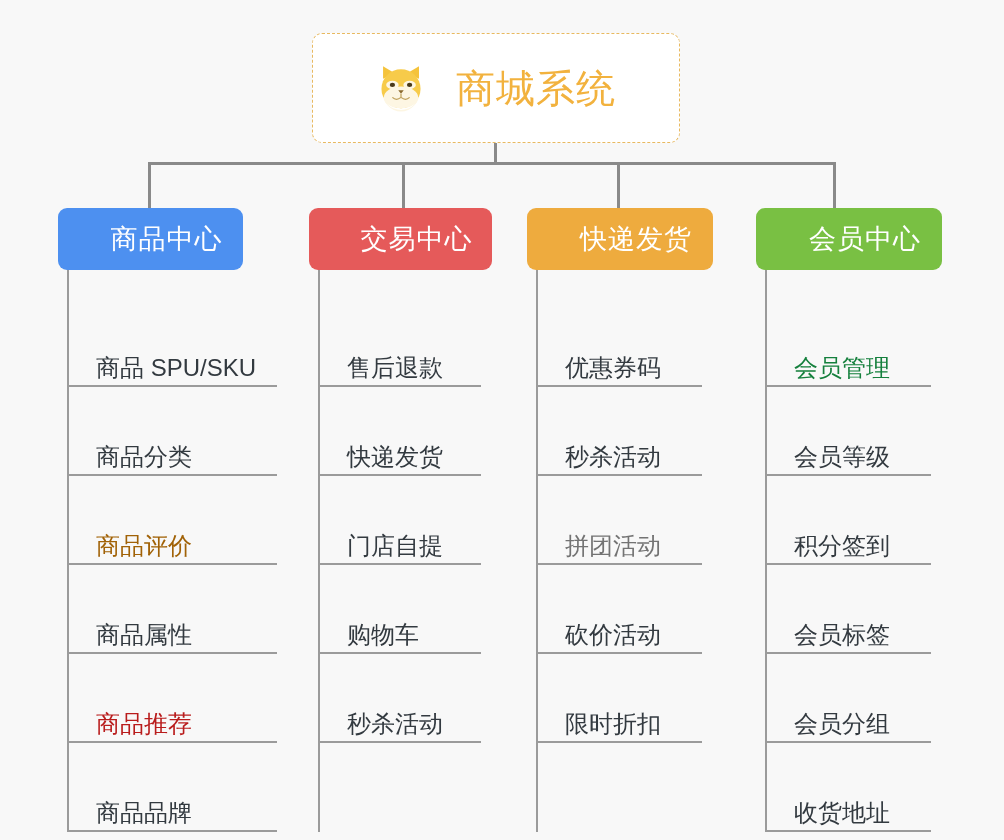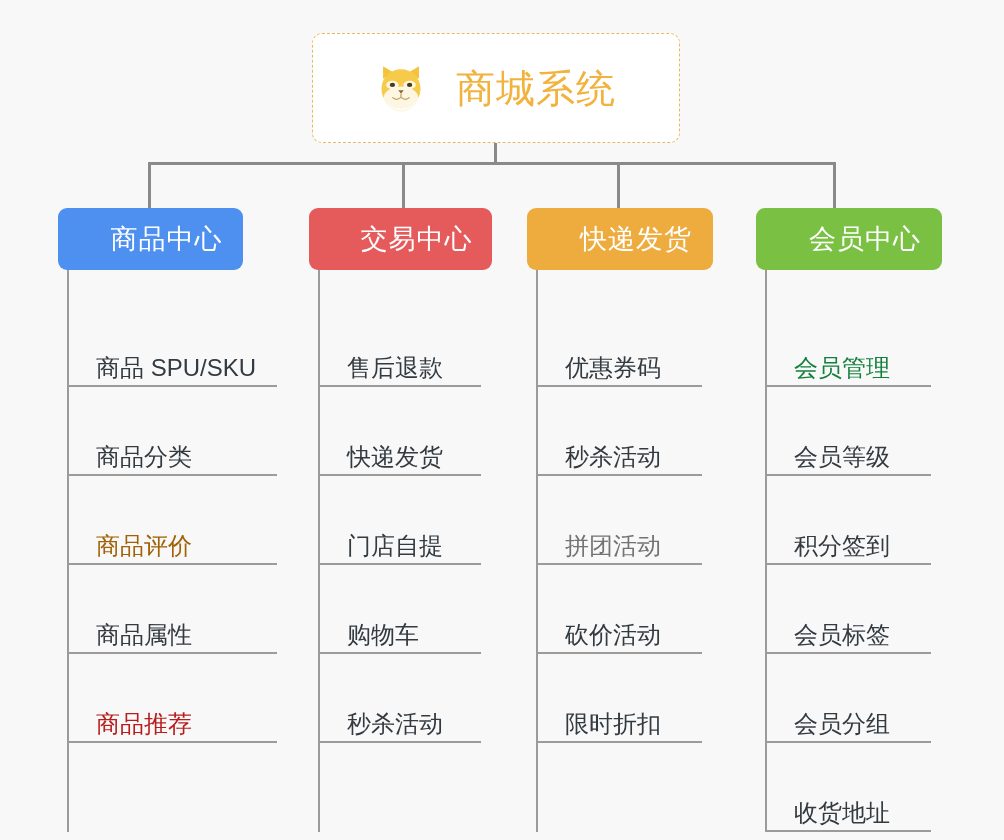--- a/index.html
+++ b/index.html
@@ -192,20 +192,24 @@
         <span class="leaf-underline" style="background: rgb(155, 155, 155);"></span>
       </div>
       <div class="leaf">
         <span class="leaf-label" style="color: rgb(51, 58, 64);">商品属性</span>
         <span class="leaf-underline" style="background: rgb(155, 155, 155);"></span>
       </div>
       <div class="leaf">
         <span class="leaf-label" style="color: #b91c1c;">商品推荐</span>
         <span class="leaf-underline" style="background: rgb(155, 155, 155);"></span>
       </div>
+      <div class="leaf">
+        <span class="leaf-label" style="color: rgb(51, 58, 64);">商品品牌</span>
+        <span class="leaf-underline" style="background: rgb(155, 155, 155);"></span>
+      </div>
     </div>
   </div>
 
   <div class="column col-1">
     <div class="cat-header" style="background: rgb(229, 90, 90);">
       <span>交易中心</span>
     </div>
     <div class="trunk" style="height: 562px; background: rgb(155, 155, 155);"></div>
     <div class="items">
       <div class="leaf">

